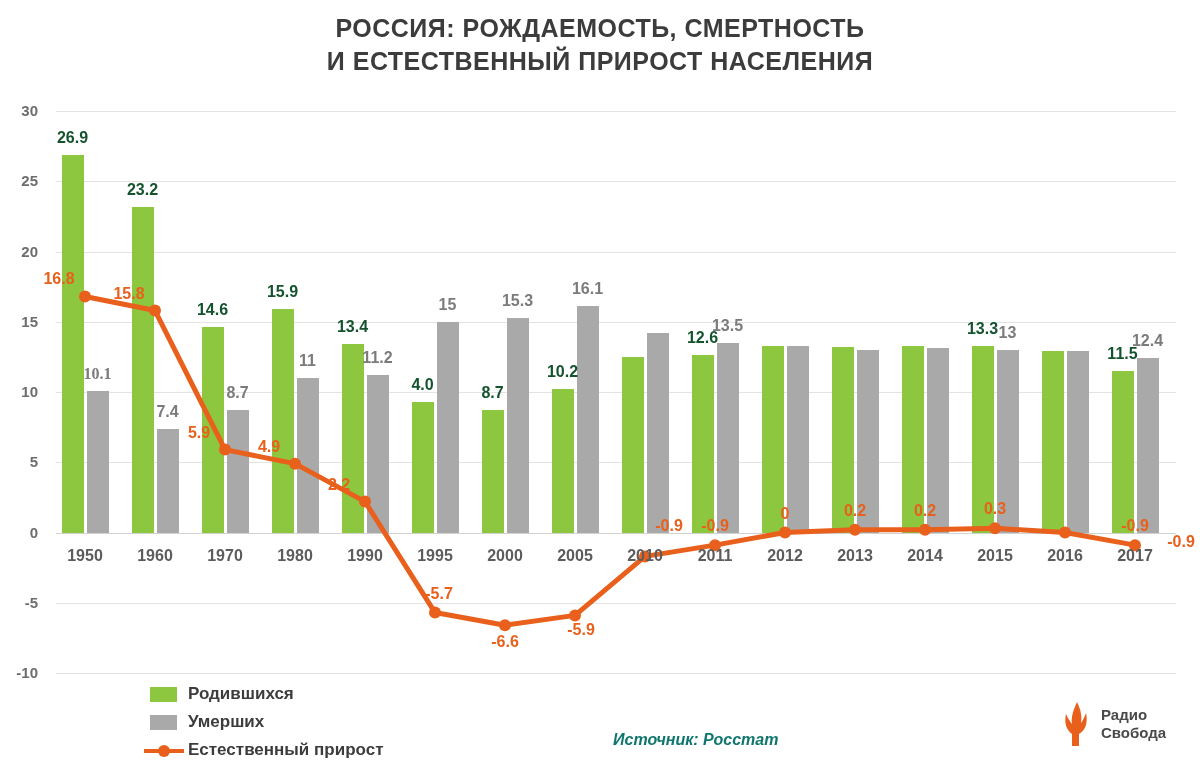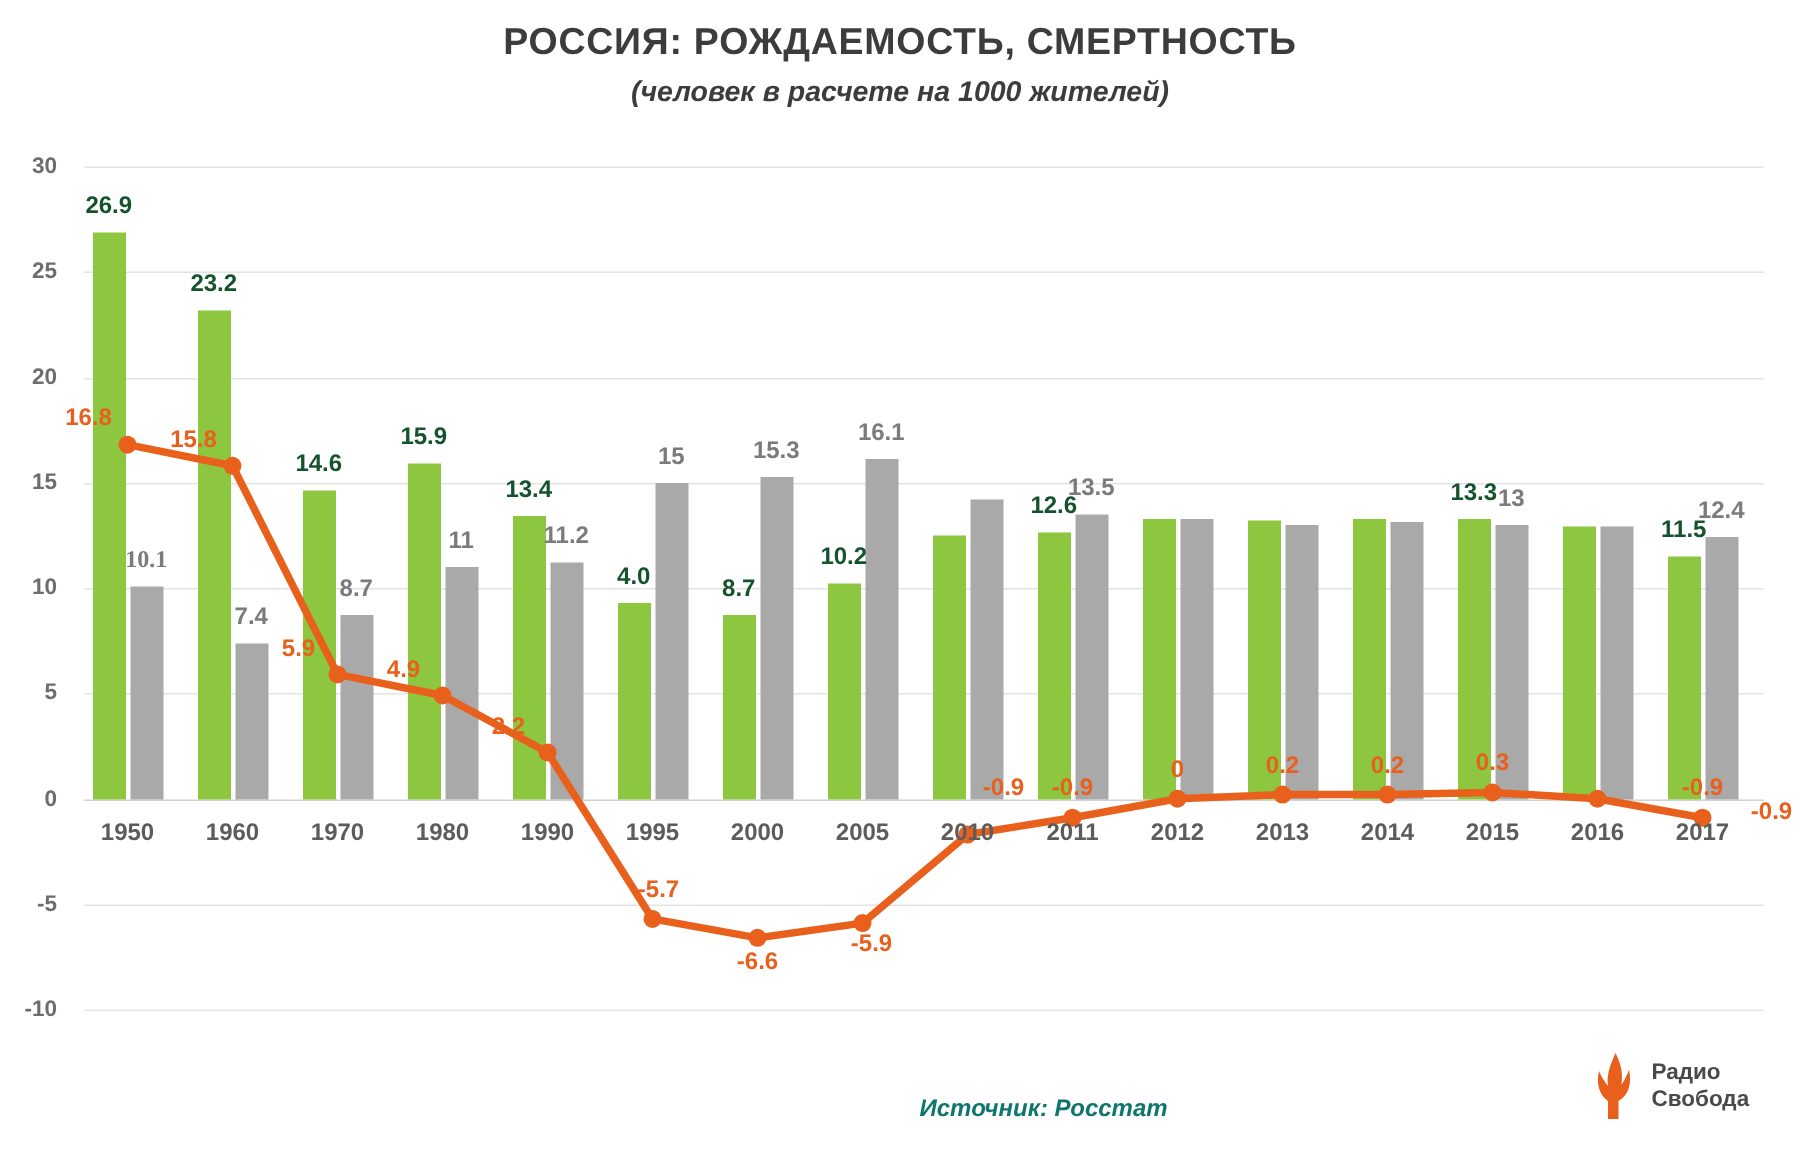--- a/index.html
+++ b/index.html
@@ -205,21 +205,21 @@
     line-height: 18px;
   }
 </style>
 </head>
 <body>
 
 <div id="root">
 
   <div class="title-block">
     <div class="title-line">РОССИЯ: РОЖДАЕМОСТЬ, СМЕРТНОСТЬ</div>
-    <div class="subtitle-line">(человек в расчете на 1000 жителей)</div>
+    <div class="title-line">И ЕСТЕСТВЕННЫЙ ПРИРОСТ НАСЕЛЕНИЯ</div>
   </div>
 
   <div class="plot">
     <div id="grid">
         <div class="grid-line" style="top: 0px;"></div>
         <div class="grid-line" style="top: 70.25px;"></div>
         <div class="grid-line" style="top: 140.5px;"></div>
         <div class="grid-line" style="top: 210.75px;"></div>
         <div class="grid-line" style="top: 281px;"></div>
         <div class="grid-line" style="top: 351.25px;"></div>
@@ -344,20 +344,37 @@
         <div class="x-tick" style="left: 659px; top: 435.5px;">2011</div>
         <div class="x-tick" style="left: 729px; top: 435.5px;">2012</div>
         <div class="x-tick" style="left: 799px; top: 435.5px;">2013</div>
         <div class="x-tick" style="left: 869px; top: 435.5px;">2014</div>
         <div class="x-tick" style="left: 939px; top: 435.5px;">2015</div>
         <div class="x-tick" style="left: 1009px; top: 435.5px;">2016</div>
         <div class="x-tick" style="left: 1079px; top: 435.5px;">2017</div>
       </div>
   </div>
 
+  <div class="legend">
+    <div class="legend-row">
+      <span class="legend-swatch births"></span>
+      <span class="legend-text">Родившихся</span>
+    </div>
+    <div class="legend-row">
+      <span class="legend-swatch deaths"></span>
+      <span class="legend-text">Умерших</span>
+    </div>
+    <div class="legend-row">
+      <span class="legend-line-wrap">
+        <span class="legend-line"></span>
+        <span class="legend-dot"></span>
+      </span>
+      <span class="legend-text">Естественный прирост</span>
+    </div>
+  </div>
 
   <div class="source">Источник: Росстат</div>
 
   <div class="logo">
     <div class="logo-mark">
       <svg width="34" height="48" viewBox="0 0 34 48">
         <path d="M17 2 C13 11, 11 17, 12 24 C8 19, 6 14, 6 14 C4 22, 6 30, 12 34 L12 46 L19 46 L19 34 C26 30, 28 22, 26 13 C26 13, 24 19, 21 23 C22 16, 21 10, 17 2 Z" fill="#e8601c"></path>
       </svg>
     </div>
     <div>

